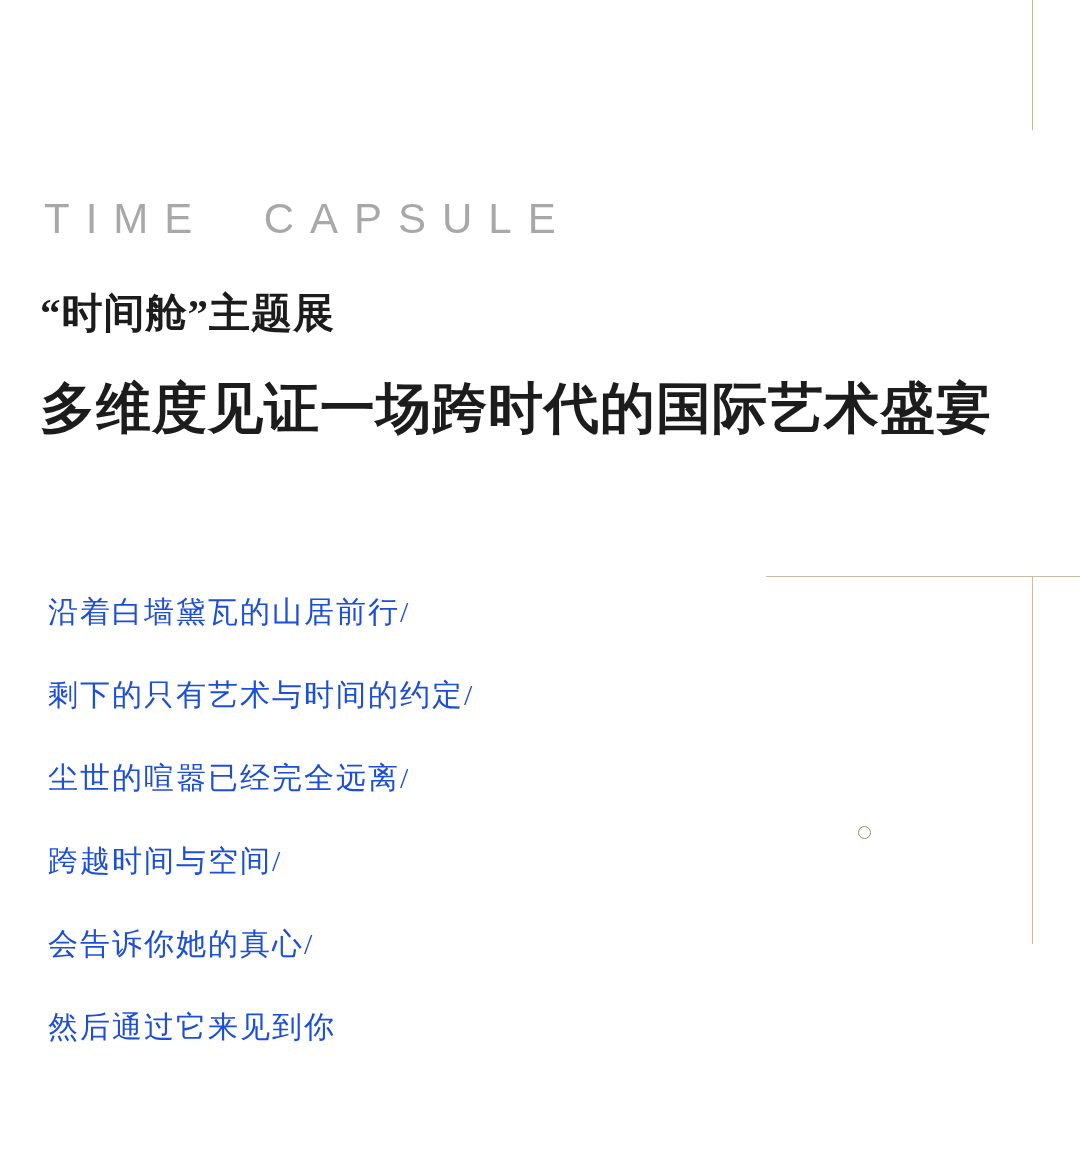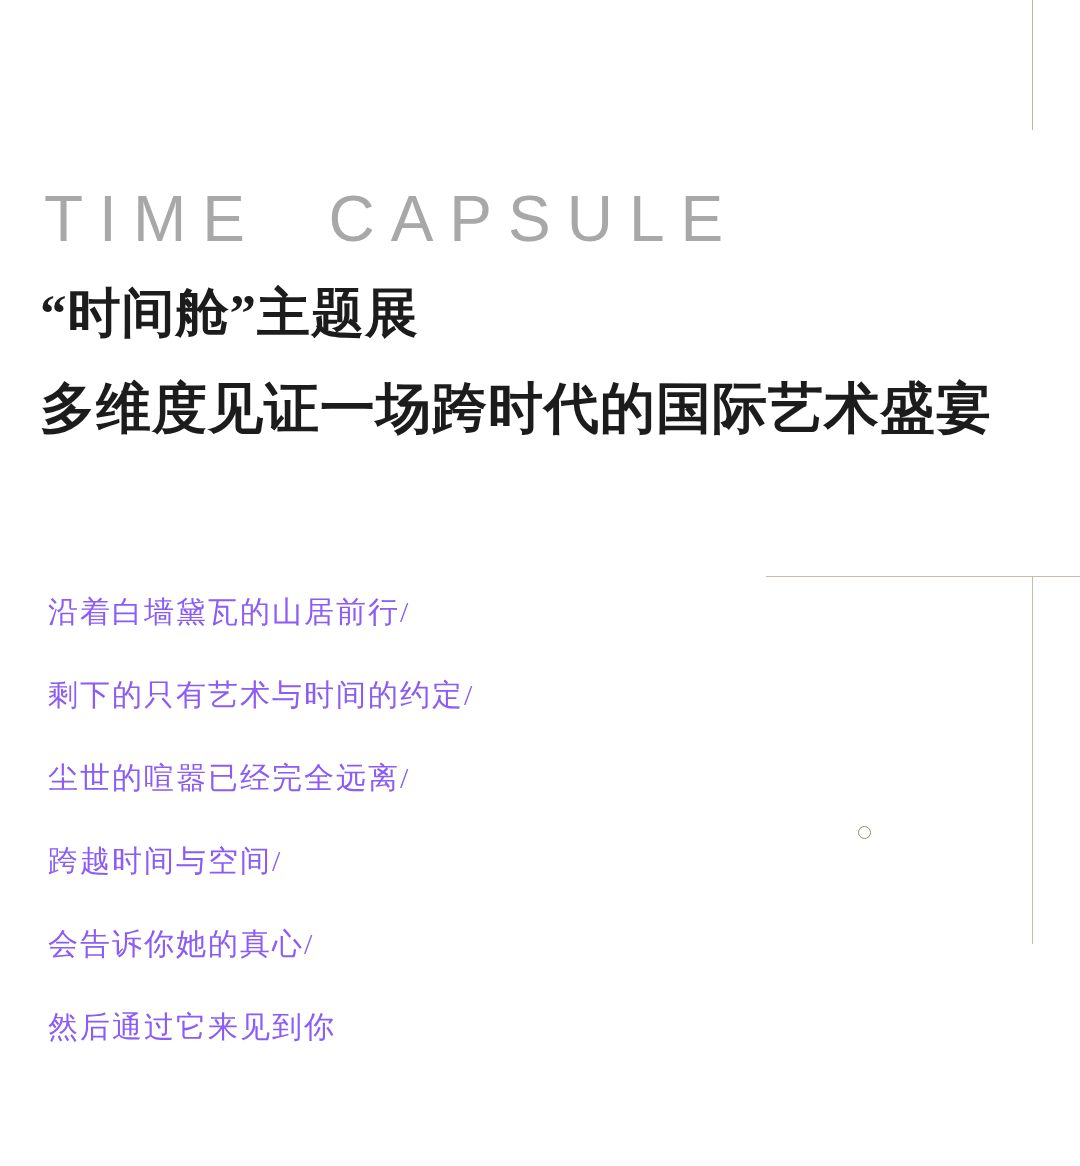--- a/index.html
+++ b/index.html
@@ -53,33 +53,33 @@
     border: 1px solid #9a8a72;
     border-radius: 50%;
   }
 
   
   .latin-title {
     position: absolute;
     left: 44px;
     top: 183px;
     font-family: "Liberation Sans", sans-serif;
-    font-size: 64px;
+    font-size: 42px;
     line-height: 72px;
     letter-spacing: 16px;
     color: #a8a8a8;
     font-weight: 400;
     white-space: pre;
   }
 
   .cn-title-1 {
     position: absolute;
     left: 40px;
     top: 282px;
-    font-size: 53px;
+    font-size: 41px;
     line-height: 62px;
     letter-spacing: 1px;
     color: #1c1c1c;
     font-weight: 700;
     white-space: pre;
   }
 
   .cn-title-2 {
     position: absolute;
     left: 40px;
@@ -95,21 +95,21 @@
   
   .poem {
     position: absolute;
     left: 48px;
     top: 570px;
     width: 700px;
   }
   .poem-line {
     font-size: 30px;
     line-height: 83px;
-    color: #8b5cf6;
+    color: #1d4ed8;
     letter-spacing: 2px;
     white-space: pre;
   }
 </style>
 </head>
 <body>
 
 <div class="rule-vertical-top"></div>
 <div class="rule-vertical-mid"></div>
 <div class="rule-horizontal"></div>

